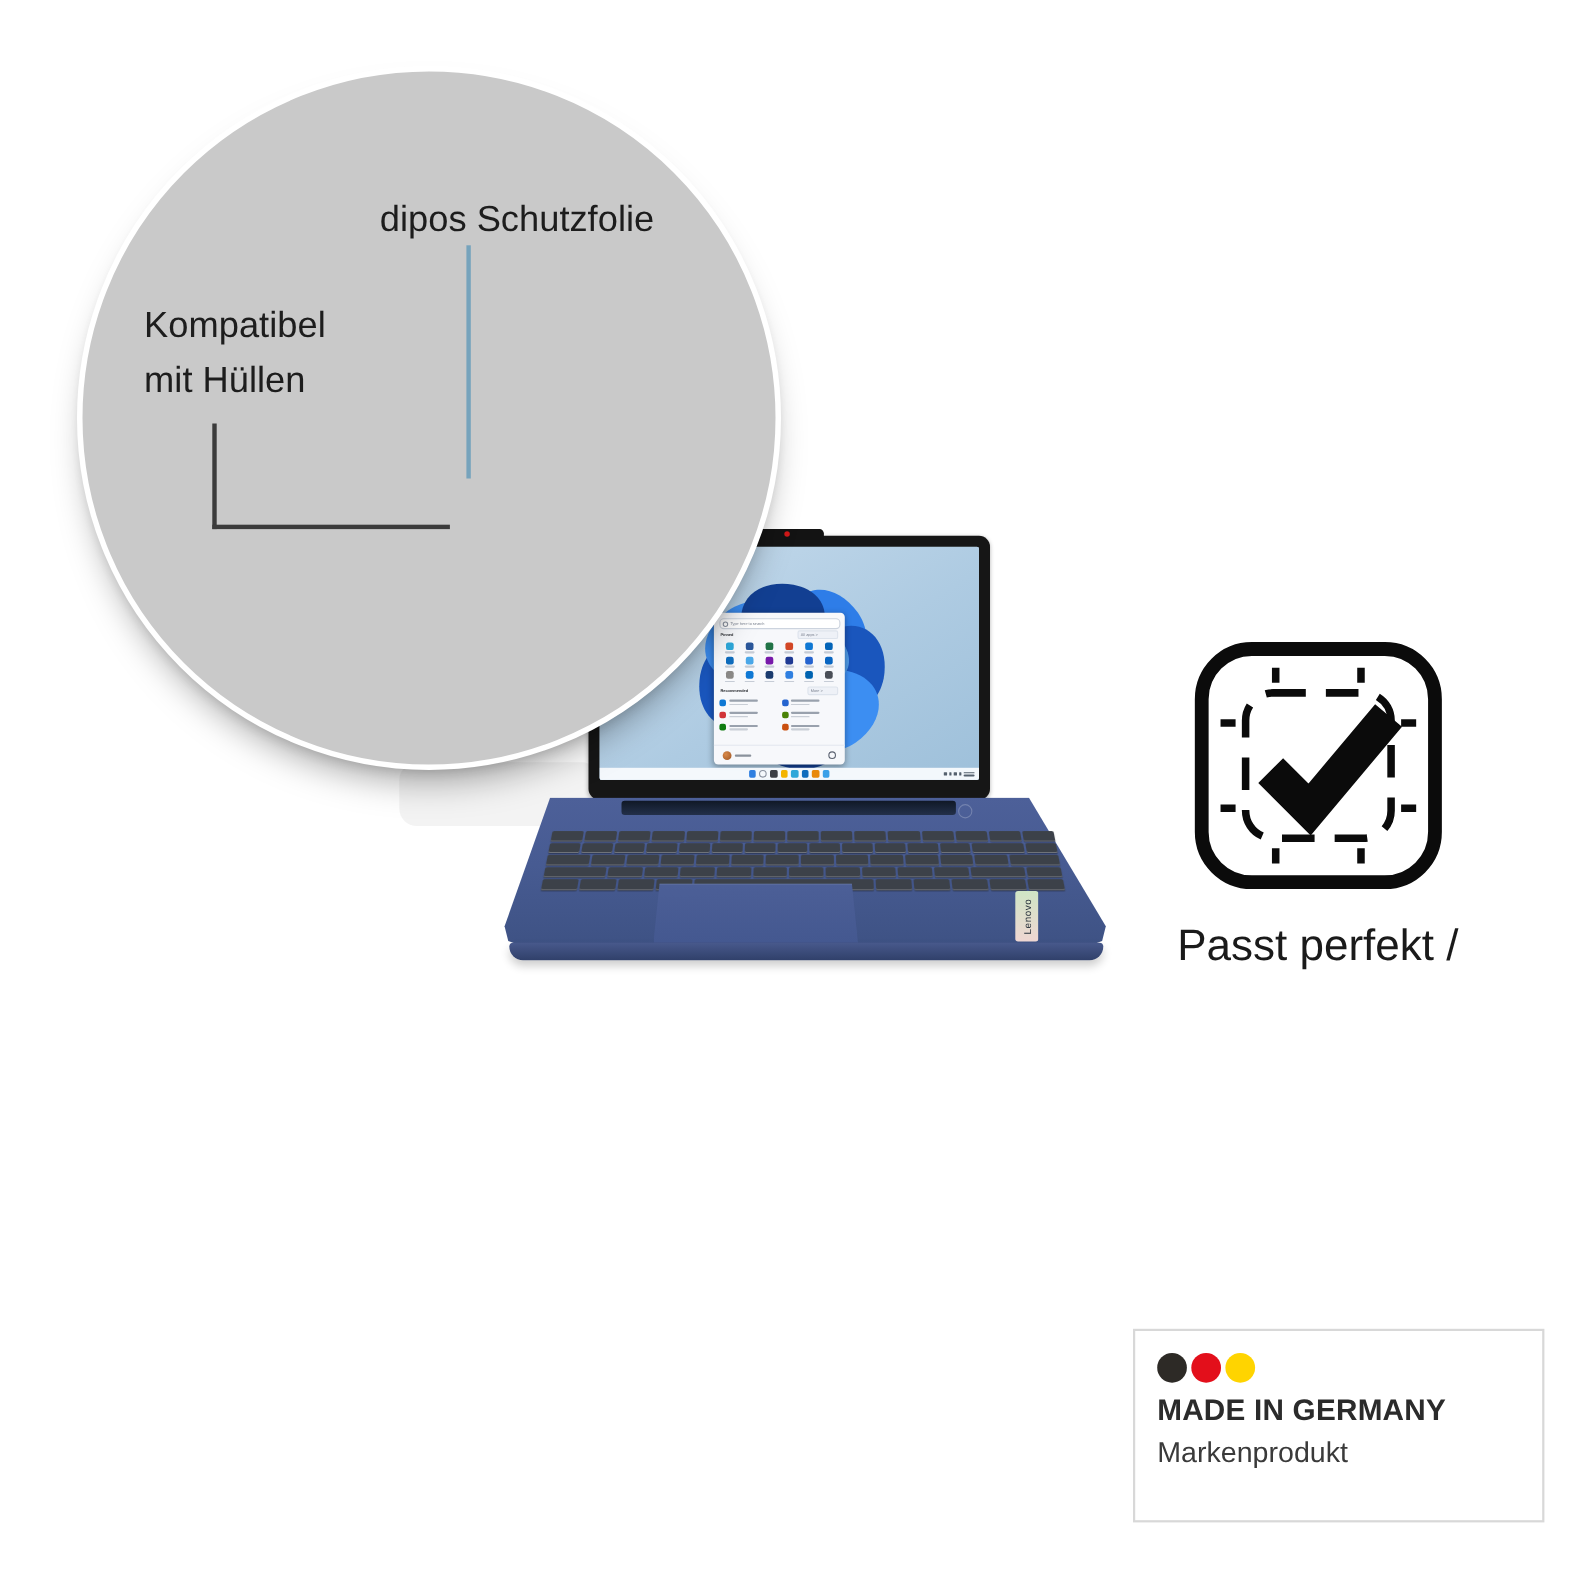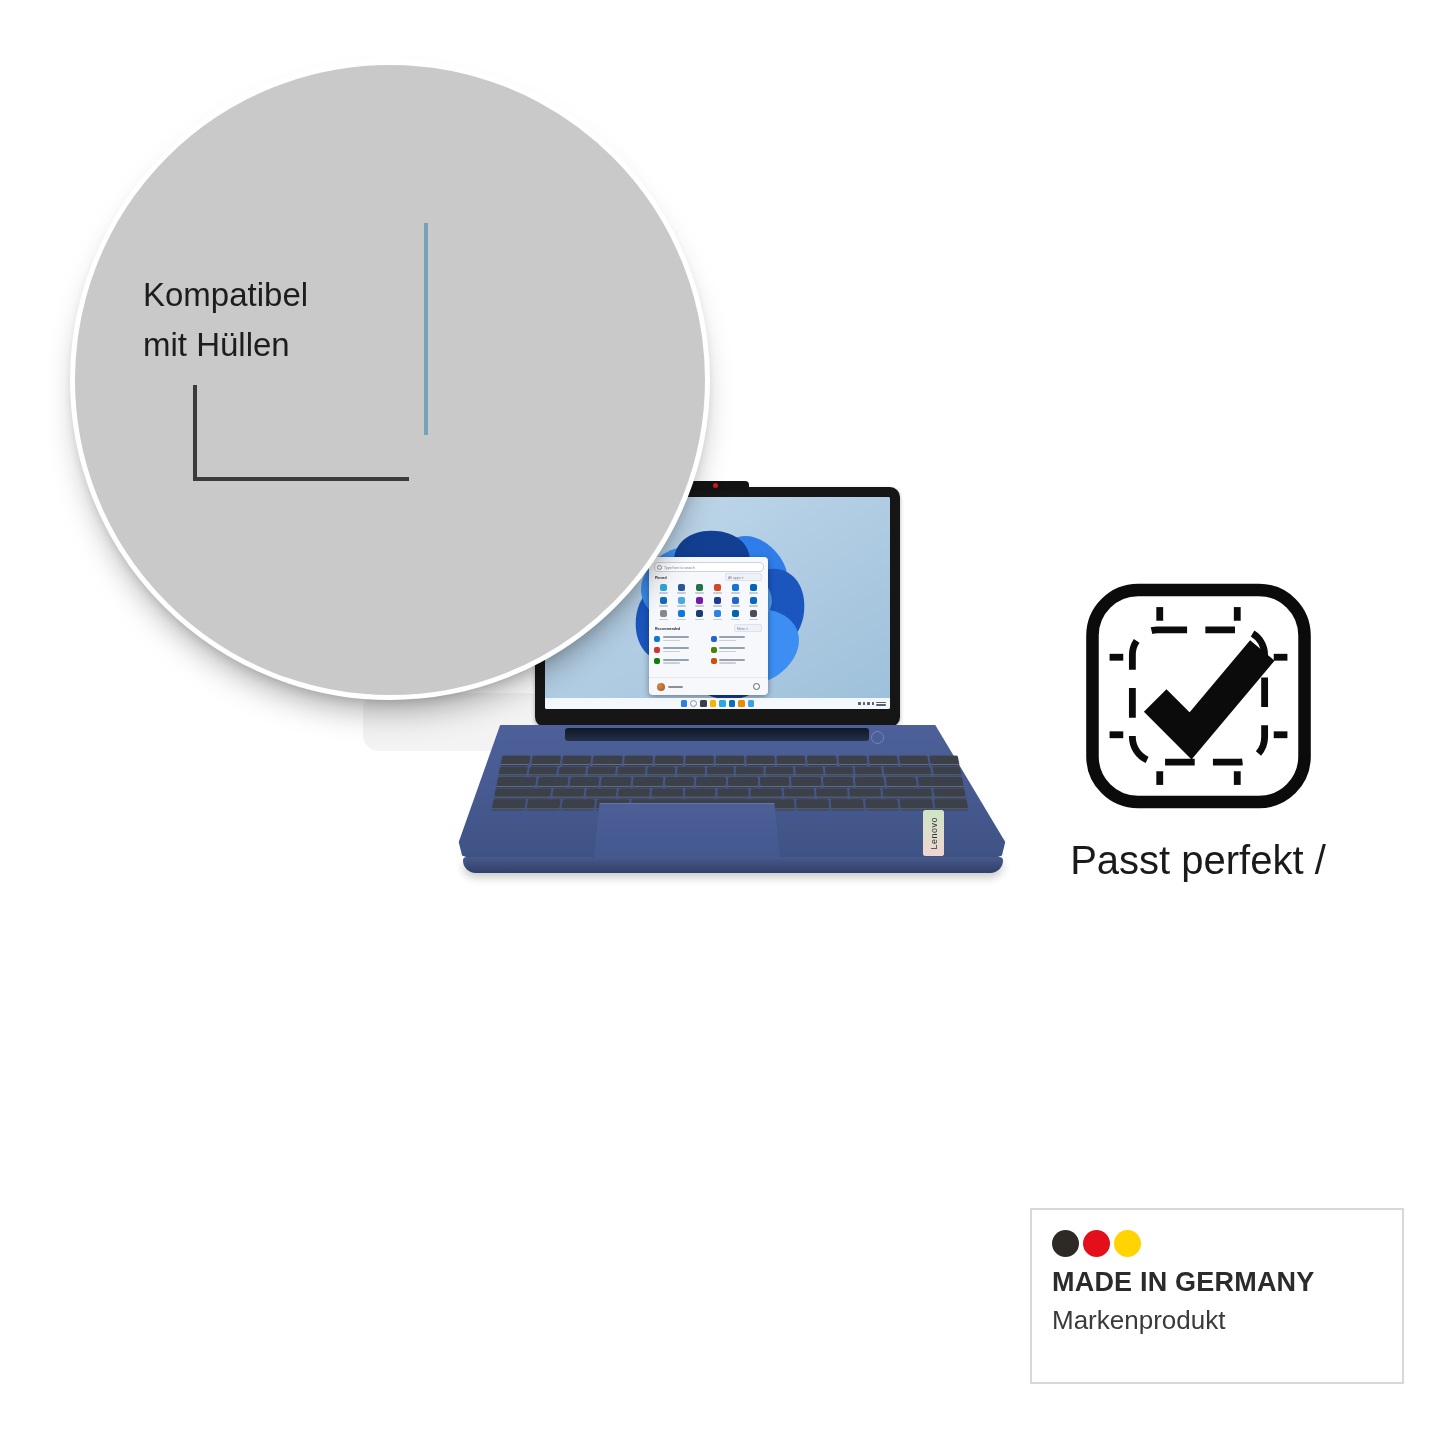--- a/index.html
+++ b/index.html
@@ -12,21 +12,21 @@
     position:absolute;left:70px;top:60px;width:640px;height:640px;
     background:#c9c9c9;border:5px solid #ffffff;border-radius:50%;
     box-shadow:0 20px 32px -10px rgba(0,0,0,.35), 0 6px 14px -6px rgba(0,0,0,.18);
     z-index:6;box-sizing:border-box;
   }
   .product-label{
     position:absolute;left:230px;top:115px;width:330px;text-align:center;
     font-size:33px;color:#1d1d1d;
   }
   .compat-label{
-    position:absolute;left:68px;top:205px;font-size:33px;color:#1d1d1d;line-height:50px;
+    position:absolute;left:56px;top:205px;font-size:33px;color:#1d1d1d;line-height:50px;
   }
   .line-blue{
     position:absolute;left:349px;top:158px;width:4px;height:212px;background:#76a3bc;
   }
   .line-dark-v{
     position:absolute;left:118px;top:320px;width:4px;height:96px;background:#3b3b3b;
   }
   .line-dark-h{
     position:absolute;left:118px;top:412px;width:216px;height:4px;background:#3b3b3b;
   }
@@ -457,20 +457,21 @@
       </div>
     </div>
   <div class="touchpad"></div>
   <div class="deck-lip"></div>
   <div class="lenovo-sticker">
     <span>Lenovo</span>
   </div>
 </div>
 
 <div class="highlight-circle">
+  <div class="product-label">dipos Schutzfolie</div>
   <div class="compat-label">
     <div>Kompatibel</div>
     <div>mit Hüllen</div>
   </div>
   <div class="line-blue"></div>
   <div class="line-dark-v"></div>
   <div class="line-dark-h"></div>
 </div>
 
 <div class="fit-badge">

